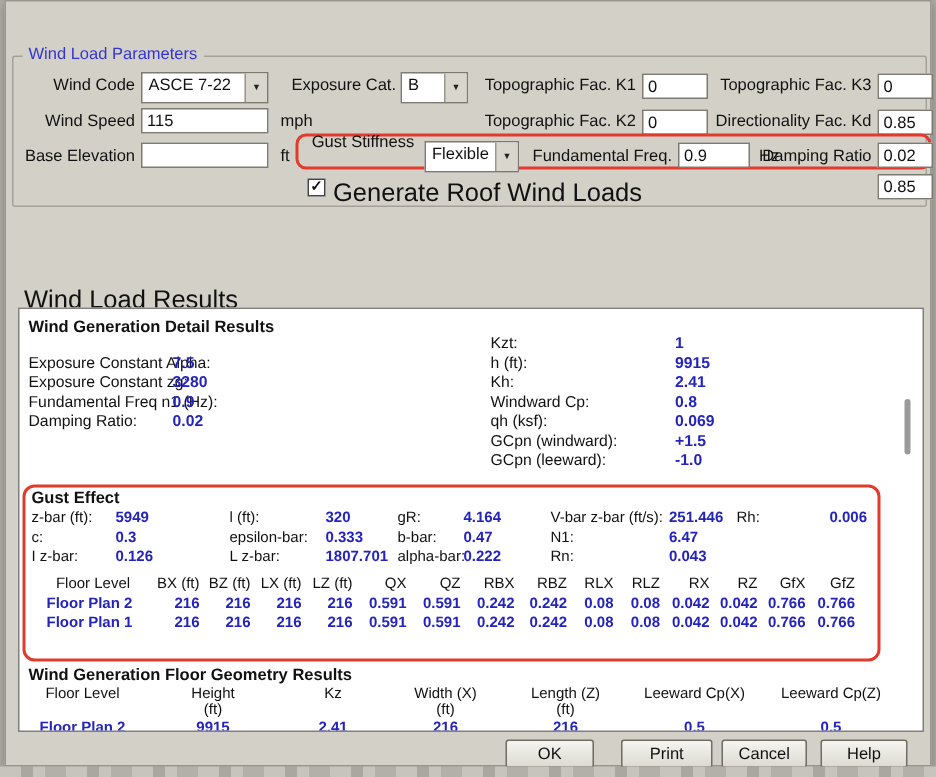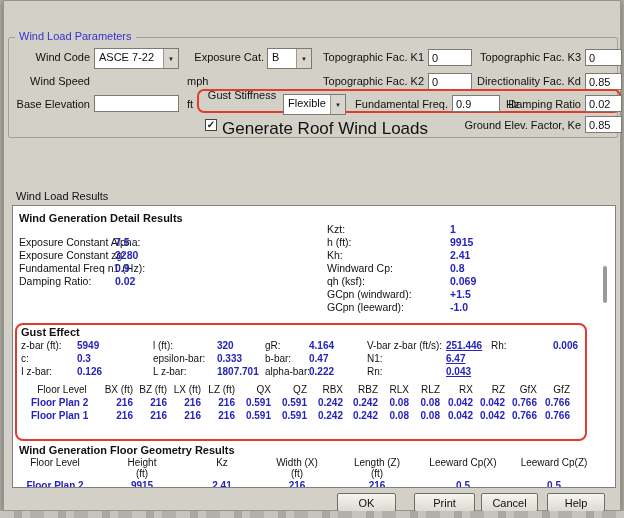--- a/index.html
+++ b/index.html
@@ -54,40 +54,40 @@
   #lKd{left:462px;top:74px;width:115px;} #fKd{left:581px;top:72px;width:37px;}
   
   #lBaseElev{left:0;top:97px;width:86px;} #fBaseElev{left:90px;top:94px;width:85px;} #uFt{left:183px;top:97px;}
   #lGust{left:200px;top:88px;width:76px;text-align:center;} #ddGust{left:279px;top:93px;width:63px;}
   #lFreq{left:344px;top:97px;width:100px;} #fFreq{left:448px;top:94px;width:48px;} #uHz{left:502px;top:97px;}
   #lDamp{left:497px;top:97px;width:80px;} #fDamp{left:581px;top:94px;width:37px;}
   
   #lRoof{position:absolute;left:218px;top:118px;font-size:17px;white-space:nowrap;}
   #lKe{left:447px;top:118px;width:130px;} #fKe{left:581px;top:115px;width:37px;}
   
-  #lResults{position:absolute;left:12px;top:189px;font-size:11px;}
+  #lResults{position:absolute;left:12px;top:189px;font-size:17px;}
   .btnc{position:absolute;background:linear-gradient(#f5f4ef,#dcdad1);border:1px solid #6f6d66;border-radius:2px;font-size:11px;font-family:inherit;color:#111;cursor:default;}
   #btnCalc{left:546px;top:181px;width:57px;height:19px;margin-top:44px;}
   #btnOk{left:333px;top:492px;width:59px;height:19px;}
   #btnPrint{left:410px;top:492px;width:61px;height:19px;}
   #btnCancel{left:477px;top:492px;width:57px;height:19px;}
   #btnHelp{left:543px;top:492px;width:58px;height:19px;}
   #panel{position:absolute;left:8px;top:204px;width:604px;height:283px;background:#fff;border:1px solid #7f7f7f;overflow:hidden;}
   .h1{position:absolute;font-size:11px;font-weight:bold;white-space:nowrap;}
   .dl{position:absolute;font-size:10.5px;white-space:nowrap;}
   .dv{position:absolute;font-size:10.5px;font-weight:bold;color:var(--blue);white-space:nowrap;}
   #detailHead{left:6px;top:6px;}
   #gustBox{left:2px;top:117px;width:572px;height:118px;border:2px solid var(--red);border-radius:8px;position:absolute;}
   #gustHead{left:4px;top:1px;}
   .gr{position:absolute;left:0;right:0;height:13px;}
   #gr1{top:15px;} #gr2{top:28px;} #gr3{top:41px;}
   .gl{position:absolute;font-size:10px;white-space:nowrap;}
   .gv{position:absolute;font-size:10px;font-weight:bold;color:var(--blue);white-space:nowrap;}
   .gl1{left:4px;} .gv1{left:60px;} .gl2{left:136px;} .gv2{left:200px;}
-  .gl3{left:248px;} .gv3{left:292px;} .gl4{left:350px;} .gv4{left:429px;text-decoration:underline;}
+  .gl3{left:248px;} .gv3{left:292px;} .gl4{left:350px;} .gv4{left:429px;}
   .gl5{left:474px;} .gv5{left:536px;}
   .ftrow{position:absolute;left:6px;width:552px;height:13px;display:grid;
     grid-template-columns:78px 34px 34px 34px 34px 36px 36px 36px 35px 31px 31px 33px 32px 32px 33px;
     font-size:10px;}
   .ftrow span{text-align:right;padding-right:2px;white-space:nowrap;}
   .ftrow span:first-child{text-align:center;padding:0;}
   .ftrow.data span{font-weight:bold;color:var(--blue);}
   .ftrow.data span:first-child{text-align:left;padding-left:8px;}
   #fth{top:59px;} #ftr0{top:72px;} #ftr1{top:85px;}
   #geoHead{left:6px;top:238px;}
@@ -123,20 +123,21 @@
     <span class="btn">▼</span>
   </div>
 
   <span class="lbl" id="lK1">Topographic Fac. K1</span>
   <input class="fld" id="fK1" value="0" style="">
 
   <span class="lbl" id="lK3">Topographic Fac. K3</span>
   <input class="fld" id="fK3" value="0" style="">
 
   <span class="lbl" id="lWindSpeed">Wind Speed</span>
+  <input class="fld" id="fWindSpeed" value="115" style="">
   <span class="unit" id="uMph">mph</span>
 
   <span class="lbl" id="lK2">Topographic Fac. K2</span>
   <input class="fld" id="fK2" value="0" style="">
 
   <span class="lbl" id="lKd">Directionality Fac. Kd</span>
   <input class="fld" id="fKd" value="0.85" style="">
 
   <div class="hl" id="freqBox"></div>
 
@@ -155,21 +156,20 @@
   <span class="unit" id="uHz">Hz</span>
 
   <span class="lbl" id="lDamp">Damping Ratio</span>
   <input class="fld" id="fDamp" value="0.02" style="">
 
   <div class="cb">
     <span>✓</span>
   </div>
   <span id="lRoof">Generate Roof Wind Loads</span>
 
-  <span class="lbl" id="lKe">Ground Elev. Factor, Ke</span>
   <input class="fld" id="fKe" value="0.85" style="">
 
   <span id="lResults">Wind Load Results</span>
   <button class="btnc" id="btnCalc">Calc Loads</button>
 
   <div id="panel">
     <span class="h1" id="detailHead">Wind Generation Detail Results</span>
 
     <span class="dl" style="left:6px;top:30px">Exposure Constant Alpha:</span>
     <span class="dv" style="left:102px;top:30px">7.5</span>

